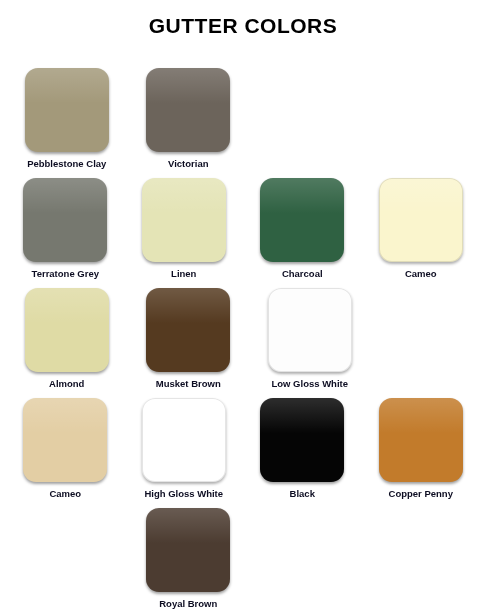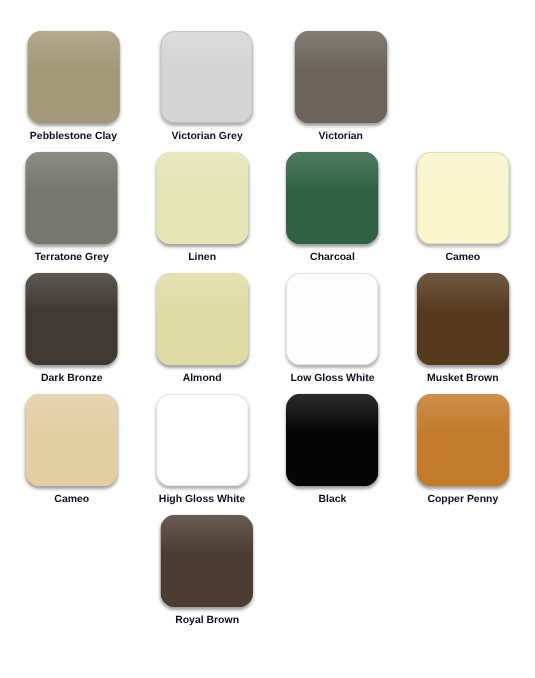--- a/index.html
+++ b/index.html
@@ -72,31 +72,28 @@
     text-align: center;
     line-height: 12px;
     white-space: nowrap;
   }
 </style>
 </head>
 <body>
 
 <div class="page">
 
+  <h1 class="page-title">GUTTER COLORS</h1>
 
   <div class="swatch-grid">
 
     <div class="swatch-row">
       <div class="swatch-cell">
         <div class="chip" style="background: linear-gradient(rgba(255, 255, 255, 0.16), rgba(255, 255, 255, 0) 42%), rgb(163, 153, 122);"></div>
         <div class="chip-label">Pebblestone Clay</div>
-      </div>
-      <div class="swatch-cell">
-        <div class="chip light-edge" style="background: linear-gradient(rgba(255, 255, 255, 0.16), rgba(255, 255, 255, 0) 42%), rgb(213, 213, 214);"></div>
-        <div class="chip-label">Victorian Grey</div>
       </div>
       <div class="swatch-cell">
         <div class="chip" style="background: linear-gradient(rgba(255, 255, 255, 0.16), rgba(255, 255, 255, 0) 42%), rgb(108, 100, 91);"></div>
         <div class="chip-label">Victorian</div>
       </div>
     </div>
 
     <div class="swatch-row">
       <div class="swatch-cell">
         <div class="chip" style="background: linear-gradient(rgba(255, 255, 255, 0.16), rgba(255, 255, 255, 0) 42%), rgb(118, 120, 111);"></div>
@@ -111,34 +108,30 @@
         <div class="chip-label">Charcoal</div>
       </div>
       <div class="swatch-cell">
         <div class="chip light-edge" style="background: linear-gradient(rgba(255, 255, 255, 0.16), rgba(255, 255, 255, 0) 42%), rgb(250, 245, 205);"></div>
         <div class="chip-label">Cameo</div>
       </div>
     </div>
 
     <div class="swatch-row">
       <div class="swatch-cell">
-        <div class="chip" style="background: linear-gradient(rgba(255, 255, 255, 0.16), rgba(255, 255, 255, 0) 42%), rgb(62, 57, 50);"></div>
-        <div class="chip-label">Dark Bronze</div>
-      </div>
-      <div class="swatch-cell">
         <div class="chip" style="background: linear-gradient(rgba(255, 255, 255, 0.16), rgba(255, 255, 255, 0) 42%), rgb(223, 219, 165);"></div>
         <div class="chip-label">Almond</div>
       </div>
       <div class="swatch-cell">
+        <div class="chip" style="background: linear-gradient(rgba(255, 255, 255, 0.16), rgba(255, 255, 255, 0) 42%), rgb(85, 58, 32);"></div>
+        <div class="chip-label">Musket Brown</div>
+      </div>
+      <div class="swatch-cell">
         <div class="chip light-edge" style="background: linear-gradient(rgba(255, 255, 255, 0.16), rgba(255, 255, 255, 0) 42%), rgb(253, 253, 253);"></div>
         <div class="chip-label">Low Gloss White</div>
-      </div>
-      <div class="swatch-cell">
-        <div class="chip" style="background: linear-gradient(rgba(255, 255, 255, 0.16), rgba(255, 255, 255, 0) 42%), rgb(85, 58, 32);"></div>
-        <div class="chip-label">Musket Brown</div>
       </div>
     </div>
 
     <div class="swatch-row">
       <div class="swatch-cell">
         <div class="chip" style="background: linear-gradient(rgba(255, 255, 255, 0.16), rgba(255, 255, 255, 0) 42%), rgb(227, 206, 164);"></div>
         <div class="chip-label">Cameo</div>
       </div>
       <div class="swatch-cell">
         <div class="chip light-edge" style="background: linear-gradient(rgba(255, 255, 255, 0.16), rgba(255, 255, 255, 0) 42%), rgb(255, 255, 255);"></div>

